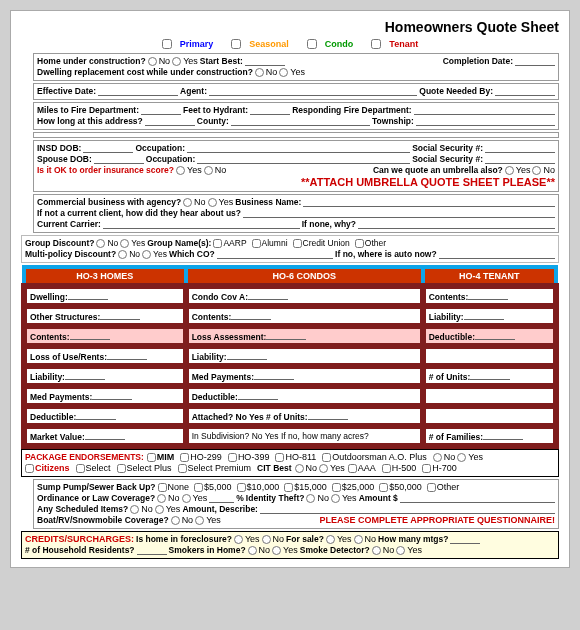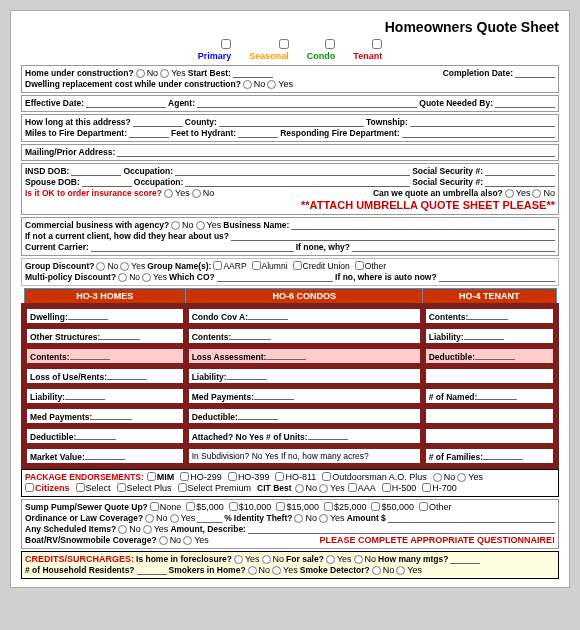--- a/index.html
+++ b/index.html
@@ -25,38 +25,38 @@
       margin-bottom: 4px;
     }
     .checkboxes-row {
       display: flex;
       justify-content: center;
       gap: 18px;
       margin-bottom: 4px;
     }
     .cb-label {
       display: flex;
-      align-items: flex-end;
-      gap: 2px;
+      align-items: center;
+      gap: 8px;
       font-size: 9px;
-      flex-direction: column;
     }
     .cb-label input[type=checkbox] {
       width: 10px;
       height: 10px;
     }
     .primary-label { color: #00f; }
     .seasonal-label { color: #f90; }
     .condo-label { color: #090; }
     .tenant-label { color: #c00; }
 
     .form-section {
       border: 1px solid #999;
       margin-bottom: 2px;
       padding: 2px 3px;
+      margin-left: 12px;
     }
     .form-row {
       display: flex;
       flex-wrap: wrap;
       align-items: center;
       margin-bottom: 1px;
       gap: 2px;
     }
     .field-label {
       font-weight: bold;
@@ -82,21 +82,21 @@
     .coverage-table {
       width: 100%;
       border-collapse: collapse;
       font-size: 8.5px;
       margin-top: 2px;
     }
     .coverage-table th {
       background: #cc3300;
       color: #fff;
       text-align: center;
-      border: 1px solid #0ea5e9;
+      border: 4px solid #0ea5e9;
       padding: 2px;
       font-size: 9px;
     }
     .coverage-table td {
       border: 6px solid #7f1d1d;
       padding: 1px 3px;
       height: 14px;
     }
     .coverage-table tr:nth-child(even) td { background: #fff; }
     .contents-row td { background: #ffcccc !important; }
@@ -121,21 +121,21 @@
       background: #fffde0;
     }
     .credits-title {
       font-weight: bold;
       font-size: 9px;
       color: #cc0000;
     }
 
     .inline-checkbox {
       display: inline-flex;
-      align-items: flex-start;
+      align-items: flex-end;
       gap: 1px;
       margin-right: 3px;
     }
     .inline-checkbox input { width: 9px; height: 9px; }
 
     .underline-field {
       display: inline-block;
       border-bottom: 1px solid #666;
       min-width: 40px;
       height: 10px;
@@ -208,42 +208,38 @@
       <span class="underline-field" style="min-width:80px"></span>
       <span class="field-label">Agent:</span>
       <span class="underline-field" style="flex:1"></span>
       <span class="field-label">Quote Needed By:</span>
       <span class="underline-field" style="min-width:60px"></span>
     </div>
   </div>
 
   <div class="form-section">
     <div class="form-row">
-      <span class="field-label">How long at this address?</span>
-      <span class="underline-field" style="min-width:50px"></span>
-      <span class="field-label">County:</span>
-      <span class="underline-field" style="flex:1"></span>
-      <span class="field-label">Township:</span>
-      <span class="underline-field" style="flex:1"></span>
-    </div>
-    <div class="form-row">
       <span class="field-label">Miles to Fire Department:</span>
       <span class="underline-field" style="min-width:40px"></span>
       <span class="field-label">Feet to Hydrant:</span>
       <span class="underline-field" style="min-width:40px"></span>
       <span class="field-label">Responding Fire Department:</span>
       <span class="underline-field" style="flex:1"></span>
     </div>
-  </div>
-
-  <div class="form-section">
-    <div class="form-row">
-      <span class="field-label">Mailing/Prior Address:</span>
-      <span class="underline-field" style="flex:1"></span>
-    </div>
+    <div class="form-row">
+      <span class="field-label">How long at this address?</span>
+      <span class="underline-field" style="min-width:50px"></span>
+      <span class="field-label">County:</span>
+      <span class="underline-field" style="flex:1"></span>
+      <span class="field-label">Township:</span>
+      <span class="underline-field" style="flex:1"></span>
+    </div>
+  </div>
+
+  <div class="form-section">
   </div>
 
   <div class="form-section">
     <div class="form-row">
       <span class="field-label">INSD DOB:</span>
       <span class="underline-field" style="min-width:50px"></span>
       <span class="field-label">Occupation:</span>
       <span class="underline-field" style="flex:1"></span>
       <span class="field-label">Social Security #:</span>
       <span class="underline-field" style="min-width:70px"></span>
@@ -369,21 +365,21 @@
           <td><span class="field-label">Deductible:</span><span class="underline-field" style="min-width: 40px;"></span></td>
         </tr>
         <tr>
           <td><span class="field-label">Loss of Use/Rents:</span><span class="underline-field" style="min-width: 40px;"></span></td>
           <td><span class="field-label">Liability:</span><span class="underline-field" style="min-width: 40px;"></span></td>
           <td></td>
         </tr>
         <tr>
           <td><span class="field-label">Liability:</span><span class="underline-field" style="min-width: 40px;"></span></td>
           <td><span class="field-label">Med Payments:</span><span class="underline-field" style="min-width: 40px;"></span></td>
-          <td><span class="field-label"># of Named:</span><span class="underline-field" style="min-width: 40px;"></span></td>
+          <td><span class="field-label"># of Units:</span><span class="underline-field" style="min-width: 40px;"></span></td>
         </tr>
         <tr>
           <td><span class="field-label">Med Payments:</span><span class="underline-field" style="min-width: 40px;"></span></td>
           <td><span class="field-label">Deductible:</span><span class="underline-field" style="min-width: 40px;"></span></td>
           <td></td>
         </tr>
         <tr>
           <td><span class="field-label">Deductible:</span><span class="underline-field" style="min-width: 40px;"></span></td>
           <td><span class="field-label">Attached? No  Yes  # of Units:</span><span class="underline-field" style="min-width: 40px;"></span></td>
           <td></td>
@@ -460,21 +456,21 @@
       </label>
       <label class="inline-checkbox">
         <input type="checkbox" style="">
         <span>H-700</span>
       </label>
     </div>
   </div>
 
   <div class="form-section">
     <div class="form-row">
-      <span class="field-label">Sump Pump/Sewer Quote Up?</span>
+      <span class="field-label">Sump Pump/Sewer Back Up?</span>
       <label class="inline-checkbox">
         <input type="checkbox" style="">
         <span>None</span>
       </label>
       <label class="inline-checkbox">
         <input type="checkbox" style="">
         <span>$5,000</span>
       </label>
       <label class="inline-checkbox">
         <input type="checkbox" style="">

